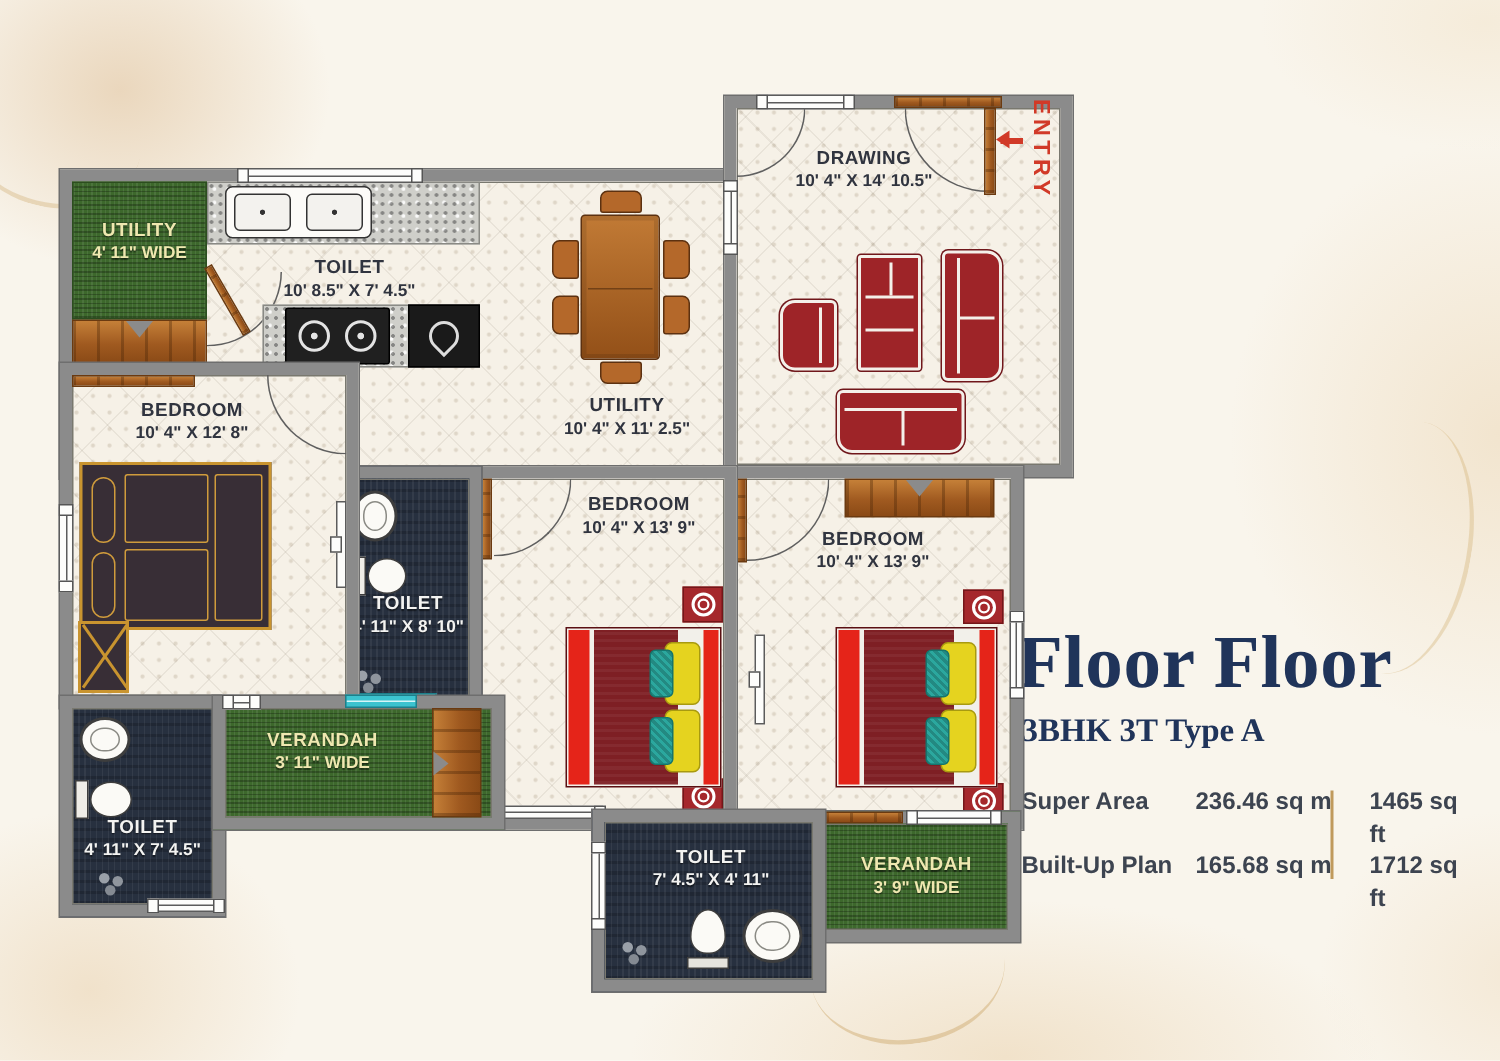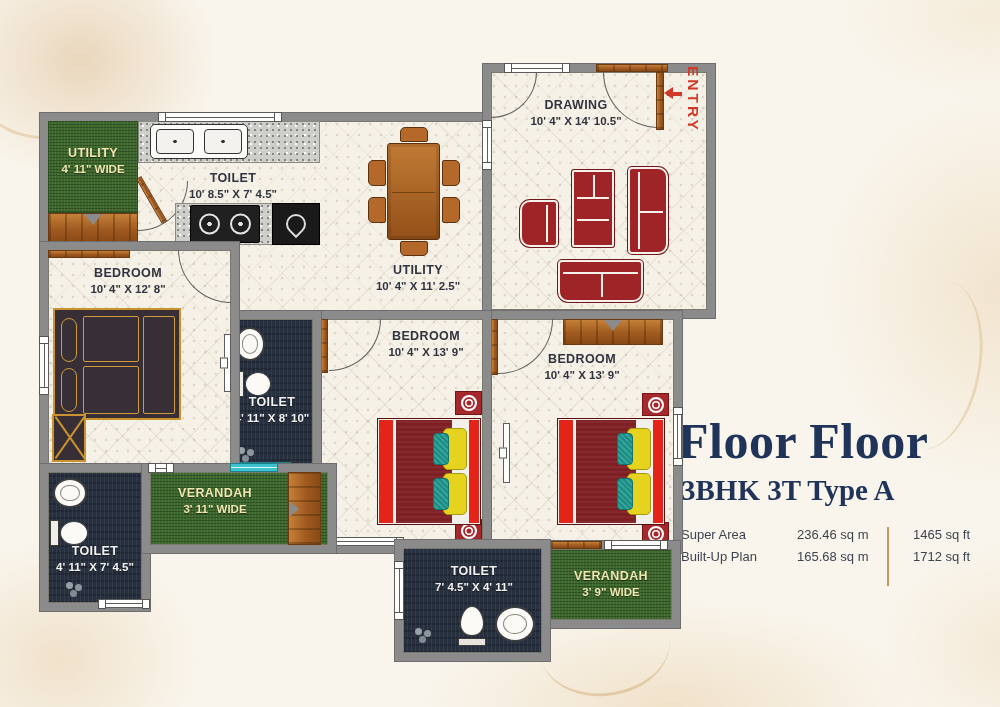--- a/index.html
+++ b/index.html
@@ -119,22 +119,22 @@
   .wc-v .bowl{position:absolute;left:50%;transform:translateX(-50%);top:0;width:24px;height:30px;background:#fbfaf6;border:1.5px solid #3d3d3d;
     border-radius:50% 50% 46% 46% / 62% 62% 38% 38%;box-sizing:border-box;}
   .wc-v .base{position:absolute;left:0;right:0;bottom:0;height:8px;background:#e6e4dd;border:1.5px solid #3d3d3d;box-sizing:border-box;}
   .shower{position:absolute;width:7px;height:7px;border-radius:50%;background:#9aa0a8;box-shadow:9px 2px 0 #8f959d, 4px 8px 0 #848a92;}
   
   .entry-label{position:absolute;writing-mode:vertical-rl;font-weight:bold;font-size:15.5px;letter-spacing:3px;color:#d13a28;}
   .entry-arrow{position:absolute;width:15px;height:3.5px;background:#d13a28;}
   .entry-arrow::before{content:"";position:absolute;left:-9px;top:-5.5px;border:6.5px solid transparent;border-right:9px solid #d13a28;}
   
   .fp-title{position:absolute;font-family:"Liberation Serif",serif;font-weight:600;font-size:50px;color:#20345a;letter-spacing:.5px;}
-  .fp-sub{position:absolute;font-family:"Liberation Serif",serif;font-weight:600;font-size:29px;color:#20345a;}
-  .areas{position:absolute;font-size:13px;font-weight:normal;color:#3d4450;}
+  .fp-sub{position:absolute;font-family:"Liberation Serif",serif;font-weight:600;font-size:22px;color:#20345a;}
+  .areas{position:absolute;font-size:16px;font-weight:bold;color:#3d4450;}
   .arow{display:grid;grid-template-columns:116px 98px 90px;line-height:21.5px;}
   .adivider{position:absolute;width:2px;background:#c09a5c;}
 </style>
 </head>
 <body>
 
 <div id="stage">
 
   <div class="curve" style="left:540px;top:598px;width:130px;height:95px;border-bottom:3px solid rgba(196,156,86,.38);transform:rotate(-8deg);"></div>
   <div class="curve" style="left:888px;top:280px;width:90px;height:170px;border-right:3px solid rgba(205,168,100,.32);transform:rotate(10deg);"></div>

